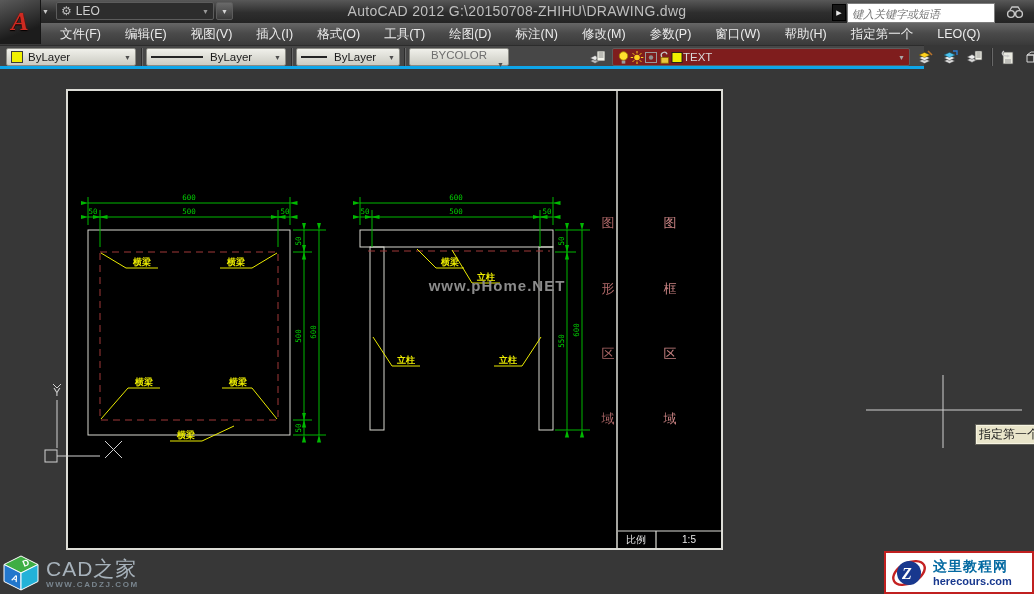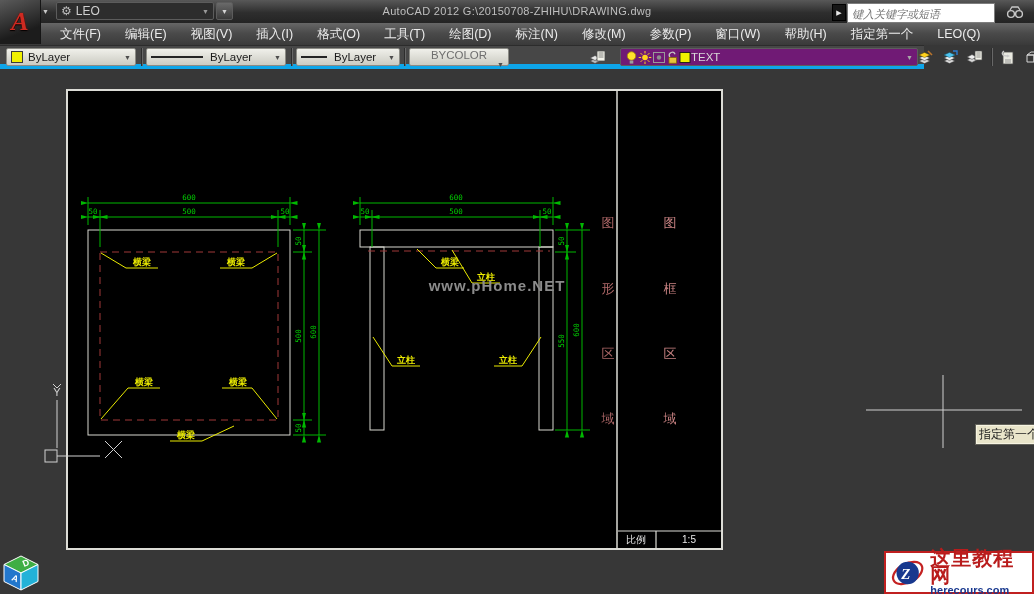--- a/index.html
+++ b/index.html
@@ -17,44 +17,44 @@
   .app-arrow{position:absolute;left:42px;top:8px;font-size:7px;color:#c9c9c9;z-index:6;}
   .wsbox{position:absolute;left:56px;top:2px;width:158px;height:18px;background:#2d2d2d;
     border:1px solid #5c5c5c;border-radius:2px;display:flex;align-items:center;
     padding:0 4px;box-sizing:border-box;color:#cfcfcf;font-size:12px;gap:4px;}
   .wsbox .gear{font-size:12px;color:#bdbdbd;line-height:1;}
   .wsbox .chev{margin-left:auto;font-size:7px;color:#9a9a9a;}
   .wsfly{position:absolute;left:216px;top:2px;width:17px;height:18px;background:linear-gradient(#6a6a6a,#3a3a3a);
     border:1px solid #5c5c5c;border-radius:2px;display:flex;align-items:center;justify-content:center;
     font-size:7px;color:#d5d5d5;box-sizing:border-box;}
   .wintitle{position:absolute;left:0;top:0;width:100%;height:23px;line-height:23px;
-    text-align:center;font-size:11px;color:#bfbfbf;letter-spacing:.3px;}
+    text-align:center;font-size:14px;color:#bfbfbf;letter-spacing:.3px;}
   .ic-play{position:absolute;left:832px;top:4px;width:12px;height:15px;background:#161616;
     border:1px solid #000;color:#e8e8e8;font-size:7px;display:flex;align-items:center;justify-content:center;}
   .searchbox{position:absolute;left:847px;top:3px;width:148px;height:20px;
     background:#fff;border:1px solid #7e7e7e;box-sizing:border-box;}
   .searchbox input{width:100%;height:100%;border:0;outline:0;background:transparent;
     font:italic 11px "Liberation Serif",serif;color:#6f6f6f;padding:0 4px;box-sizing:border-box;}
   .binoc{position:absolute;left:1004px;top:3px;width:22px;height:17px;display:flex;
     align-items:center;justify-content:center;}
 
   
   .menubar{position:absolute;left:0;top:23px;width:1034px;height:22px;
     background:linear-gradient(180deg,#676767,#4b4b4b 45%,#3a3a3a);
     display:flex;align-items:center;padding-left:48px;box-sizing:border-box;}
   .menubar .mi{padding:4px 12px;font-size:12.5px;color:#ececec;line-height:22px;white-space:nowrap;}
 
   
   .toolbar{position:absolute;left:0;top:45px;width:924px;height:24px;background:#474747;
-    border-top:1px solid #2c2c2c;border-bottom:5px solid #0ea5e9;box-sizing:border-box;}
+    border-top:1px solid #2c2c2c;border-bottom:3px solid #0ea5e9;box-sizing:border-box;}
   .combo{position:absolute;top:2px;height:18px;background:linear-gradient(#f0f0ea,#cbcbc2);
     border:1px solid #8b8b85;border-radius:2px;display:flex;align-items:center;
     padding:0 4px;font-size:11.5px;color:#1b1b1b;box-sizing:border-box;white-space:nowrap;}
   .combo .chev{margin-left:auto;font-size:7px;color:#4c4c4c;padding-left:4px;}
-  .combo.dark{background:#701a75;border-color:#5d5d5d;color:#d9d9d9;gap:0;margin-left:8px;}
+  .combo.dark{background:#7f1d1d;border-color:#5d5d5d;color:#d9d9d9;gap:0;}
   .combo.dark .chev{color:#a8a8a8;}
   .lineprev{height:0;border-top:2px solid #242424;margin-right:7px;}
   .swatch{width:10px;height:10px;background:#f0f000;border:1px solid #3a3a3a;margin-right:5px;}
   .tsep{position:absolute;top:2px;height:18px;width:0;border-left:1px solid #2d2d2d;border-right:1px solid #676767;}
   .tbtn{position:absolute;top:1px;width:22px;height:21px;display:flex;align-items:center;justify-content:center;}
   .dis{color:#6e6e6e;}
 
   
   .canvas{position:absolute;left:0;top:69px;width:1034px;height:525px;background:#373737;}
   .dimt{font:7.5px "DejaVu Sans Mono",monospace;fill:#00d000;}
@@ -71,21 +71,21 @@
     font-size:12px;line-height:19px;padding:0 3px;box-sizing:border-box;
     white-space:nowrap;overflow:hidden;}
 
   
   .cadzj{position:absolute;left:3px;top:555px;display:flex;align-items:center;gap:7px;}
   .cadzj .nm{font-size:21px;color:#a7b2bb;letter-spacing:1px;line-height:22px;}
   .cadzj .url{font:bold 8px "Liberation Sans",sans-serif;color:#79858e;letter-spacing:1.6px;}
   .herec{position:absolute;left:884px;top:551px;width:150px;height:43px;background:#ffffff;
     border:2px solid #c02020;box-sizing:border-box;display:flex;align-items:center;
     padding:1px 4px;gap:5px;}
-  .herec .nm{font-weight:bold;font-size:20px;color:#b91c1c;letter-spacing:1px;line-height:17px;}
+  .herec .nm{font-weight:bold;font-size:14px;color:#0369a1;letter-spacing:1px;line-height:17px;}
   .herec .url{font-weight:bold;font-size:11px;color:#18388e;line-height:12px;}
 </style>
 </head>
 <body>
 
 <div class="screen">
 
   <div class="titlebar">
     <div class="wintitle">AutoCAD 2012   G:\20150708-ZHIHU\DRAWING.dwg</div>
     <div class="wsbox">
@@ -399,20 +399,24 @@
   <div class="tooltip">指定第一个</div>
 
   <div class="cadzj">
     <svg width="36" height="36" viewBox="0 0 36 36">
       <polygon points="18,1 35,9.5 18,18 1,9.5" fill="#3fae44" stroke="#fff" stroke-width="1"></polygon>
       <polygon points="1,9.5 18,18 18,35 1,26.5" fill="#2277cc" stroke="#fff" stroke-width="1"></polygon>
       <polygon points="35,9.5 18,18 18,35 35,26.5" fill="#23b2d8" stroke="#fff" stroke-width="1"></polygon>
       <text x="8" y="25" font-size="9" font-weight="bold" fill="#ffffff" font-family="Liberation Sans, sans-serif" transform="rotate(22 8 25)">A</text>
       <text x="21" y="12" font-size="9" font-weight="bold" fill="#ffffff" font-family="Liberation Sans, sans-serif" transform="rotate(-22 21 12)">D</text>
     </svg>
+    <div>
+      <div class="nm">CAD之家</div>
+      <div class="url">WWW.CADZJ.COM</div>
+    </div>
   </div>
 
   <div class="herec">
     <svg width="38" height="36" viewBox="0 0 38 36">
       <ellipse cx="19" cy="18" rx="17" ry="10" fill="none" stroke="#c42222" stroke-width="2.4" transform="rotate(-28 19 18)"></ellipse>
       <circle cx="19" cy="18" r="12" fill="#18388e"></circle>
       <text x="12" y="24" font-size="16" font-weight="bold" font-style="italic" fill="#ffffff" font-family="Liberation Serif, serif">Z</text>
     </svg>
     <div>
       <div class="nm">这里教程网</div>

